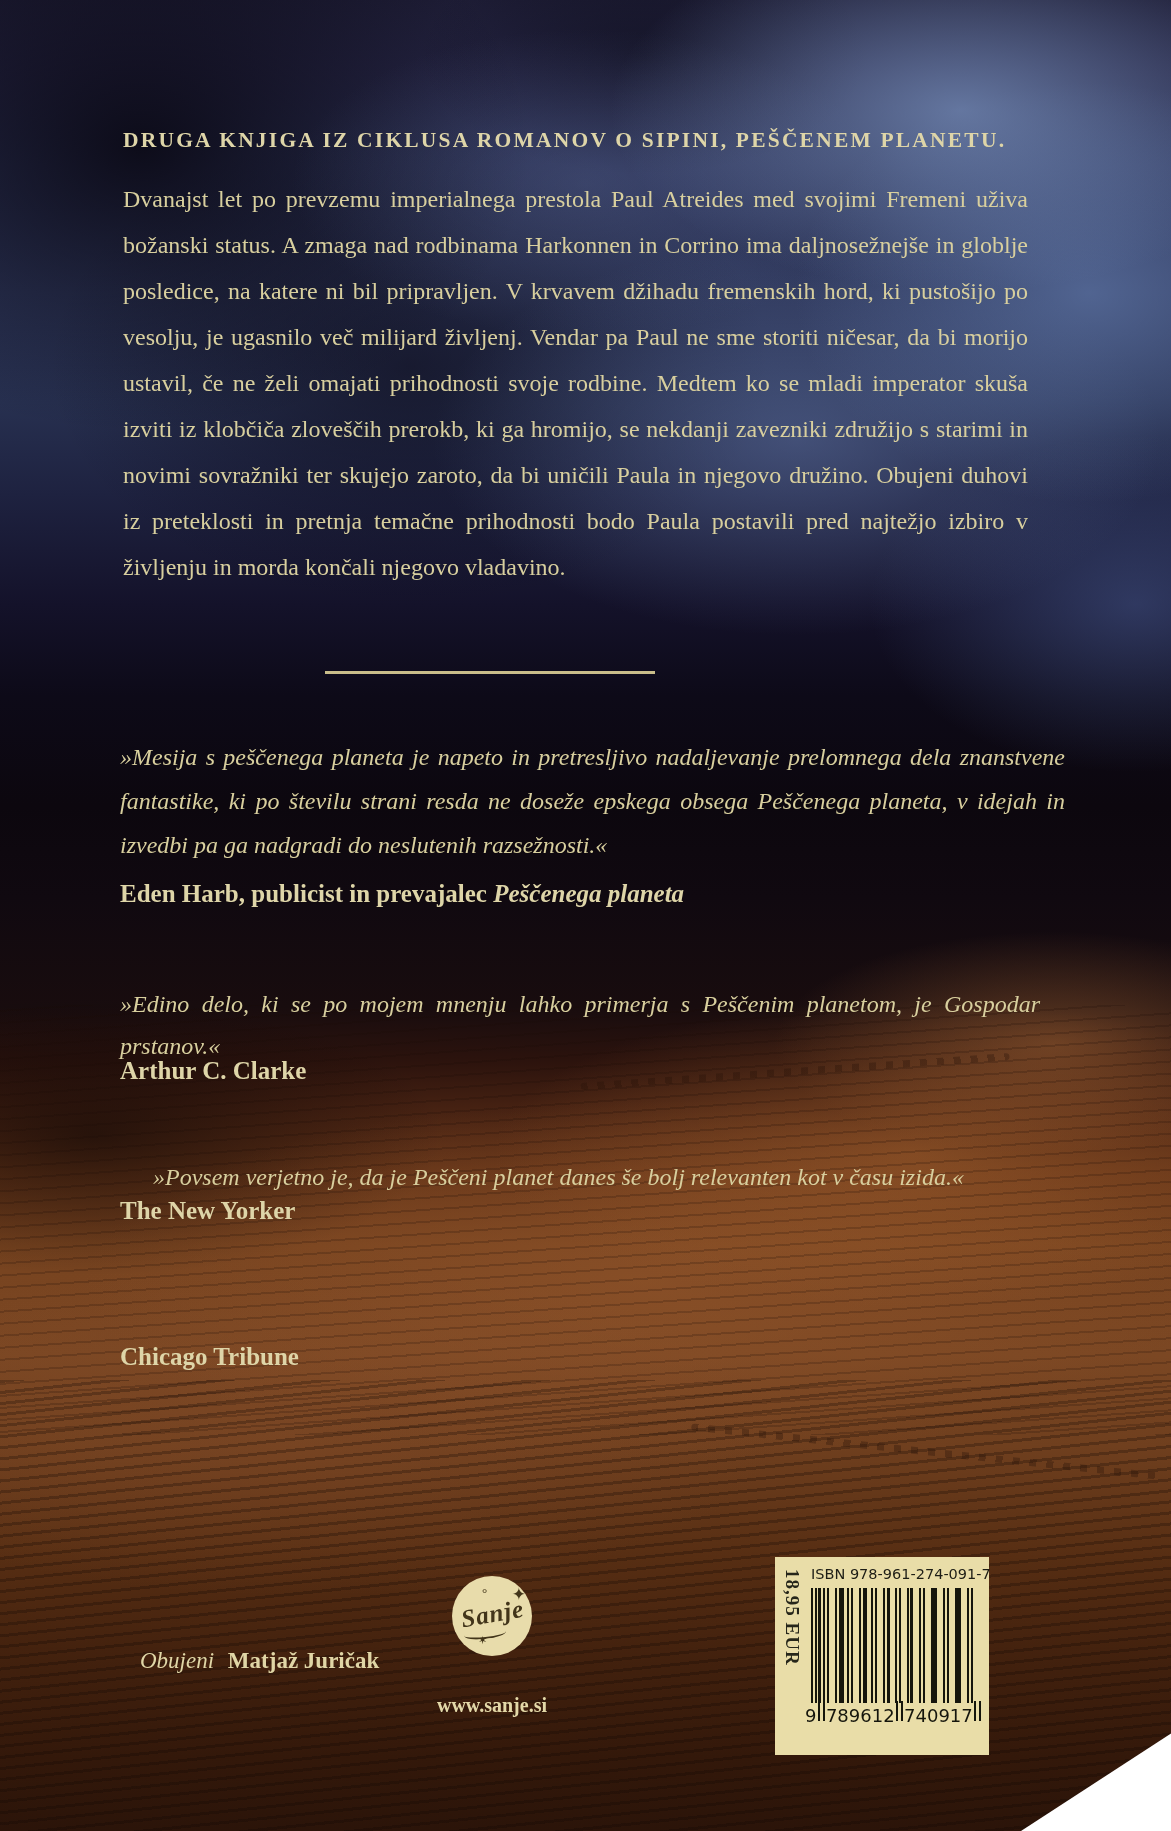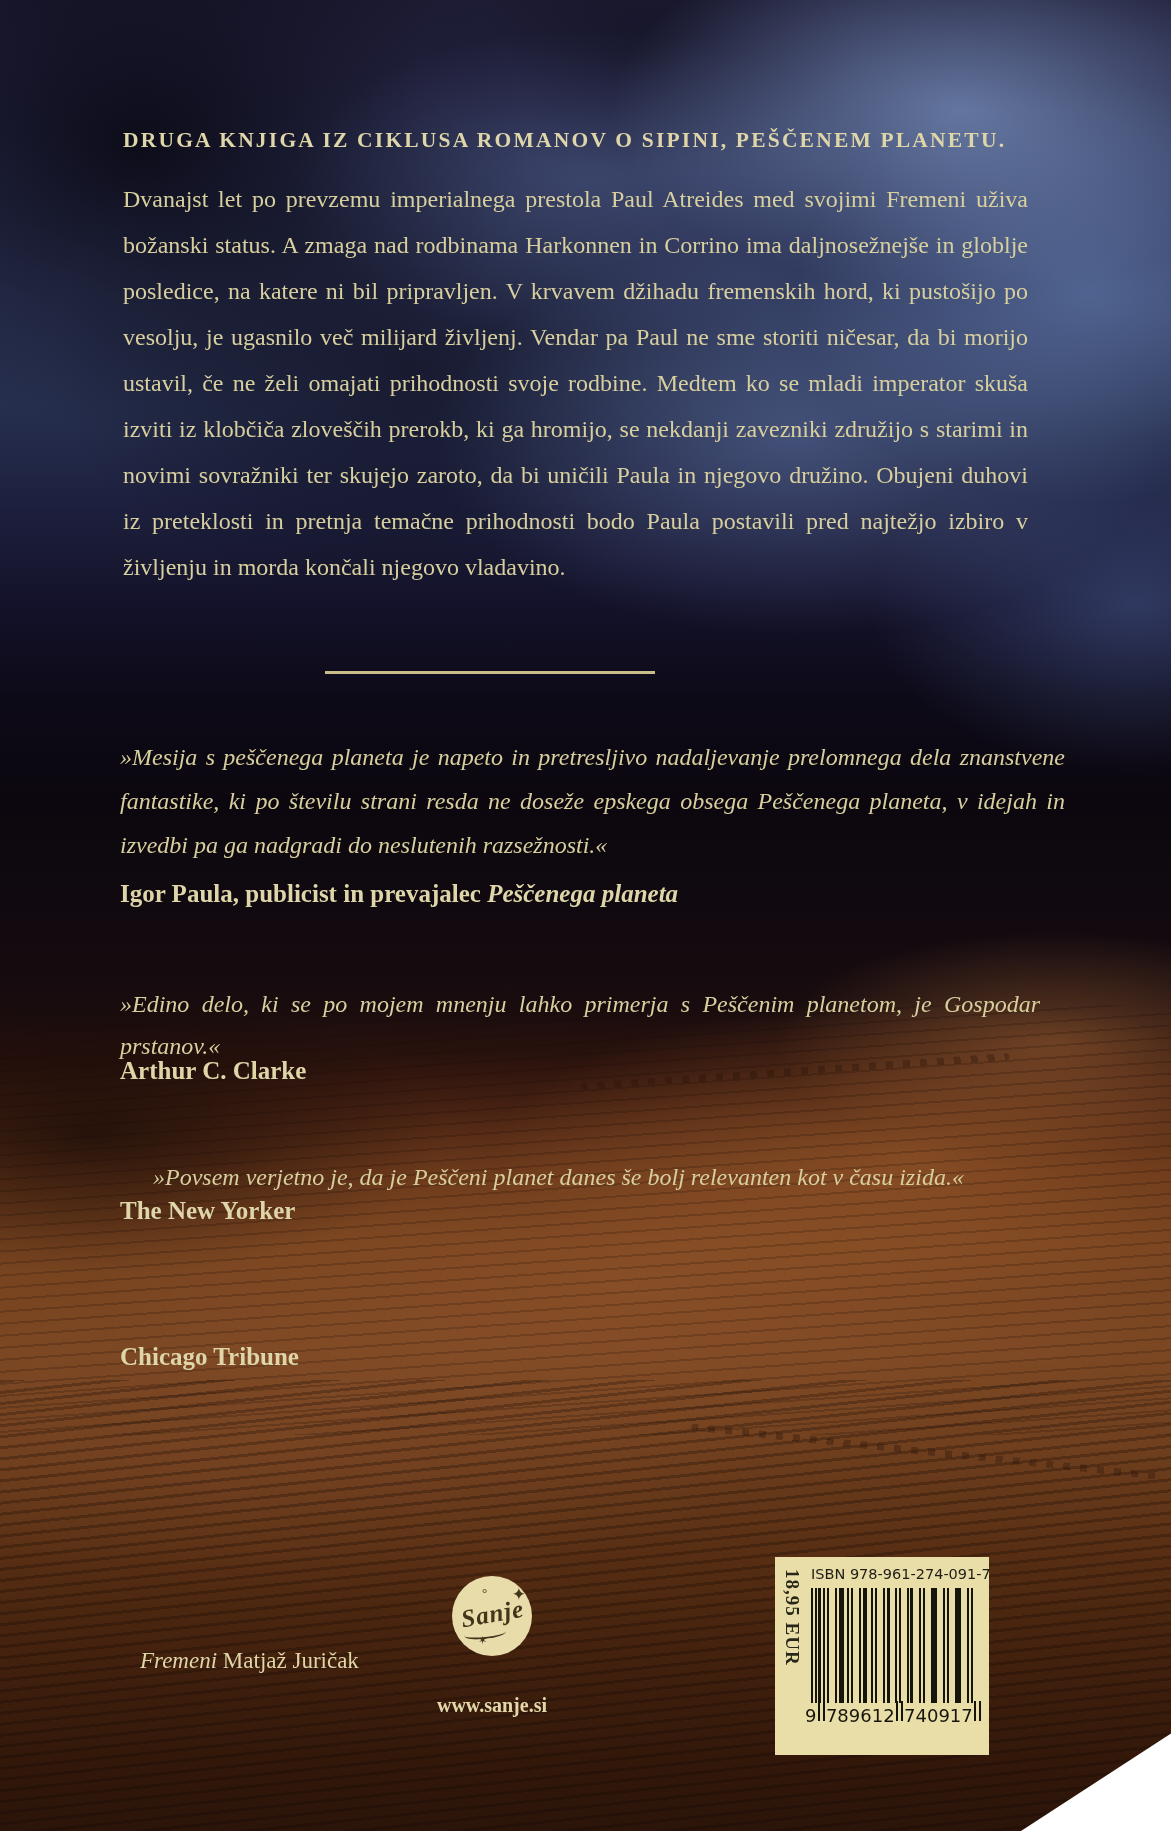--- a/index.html
+++ b/index.html
@@ -50,21 +50,21 @@
   .q1{top:735px;left:120px;width:945px;}
   .a1{top:880px;left:120px;width:945px;}
   .q2{top:983px;left:120px;width:920px;line-height:42px;font-style:italic;}
   .a2{top:1057px;left:120px;width:920px;}
   .q3{top:1155px;left:120px;width:1020px;margin-left:33px;}
   .a3{top:1197px;left:120px;width:920px;}
   .q4{top:1300px;left:120px;width:1020px;}
   .a4{top:1343px;left:120px;width:920px;}
   .translator{top:1648px;left:140px;color:#e0d6a6;font-size:23px;}
   .translator .lbl{font-style:italic;}
-  .translator .nm{font-weight:normal;}
+  .translator .nm{font-weight:bold;margin-left:8px;}
   .logo-circle{top:1576px;left:452px;width:80px;height:80px;border-radius:50%;background:#e8dcab;}
   .logo-script{position:absolute;top:24px;left:9px;font-style:italic;font-weight:bold;
     font-size:25px;color:#42351a;transform:rotate(-10deg);letter-spacing:1px;}
   .logo-star{position:absolute;top:8px;right:6px;font-size:17px;color:#42351a;font-style:normal;}
   .logo-star2{position:absolute;bottom:9px;left:26px;font-size:11px;color:#42351a;}
   .logo-dot{position:absolute;top:9px;left:30px;font-size:13px;color:#42351a;}
   .logo-swash{position:absolute;bottom:17px;left:12px;width:42px;height:9px;
     border-bottom:2px solid #42351a;border-radius:50%;transform:rotate(-6deg);}
   .website{top:1694px;left:400px;width:184px;text-align:center;color:#e3d8a8;
     font-weight:bold;font-size:20px;}
@@ -93,34 +93,34 @@
   <div class="abs trail trail2"></div>
 
   <div class="abs series-note">DRUGA KNJIGA IZ CIKLUSA ROMANOV O SIPINI, PEŠČENEM PLANETU.</div>
 
   <div class="abs synopsis">Dvanajst let po prevzemu imperialnega prestola Paul Atreides med svojimi Fremeni uživa božanski status. A zmaga nad rodbinama Harkonnen in Corrino ima daljnosežnejše in globlje posledice, na katere ni bil pripravljen. V krvavem džihadu fremenskih hord, ki pustošijo po vesolju, je ugasnilo več milijard življenj. Vendar pa Paul ne sme storiti ničesar, da bi morijo ustavil, če ne želi omajati prihodnosti svoje rodbine. Medtem ko se mladi imperator skuša izviti iz klobčiča zloveščih prerokb, ki ga hromijo, se nekdanji zavezniki združijo s starimi in novimi sovražniki ter skujejo zaroto, da bi uničili Paula in njegovo družino. Obujeni duhovi iz preteklosti in pretnja temačne prihodnosti bodo Paula postavili pred najtežjo izbiro v življenju in morda končali njegovo vladavino.</div>
 
   <div class="abs divider"></div>
 
   <div class="abs review-quote q1">»Mesija s peščenega planeta je napeto in pretresljivo nadaljevanje prelomnega dela znanstvene fantastike, ki po številu strani resda ne doseže epskega obsega Peščenega planeta, v idejah in izvedbi pa ga nadgradi do neslutenih razsežnosti.«</div>
   <div class="abs review-attr a1">
-    <span>Igor Paula, publicist in prevajalec</span>
+    <span>Eden Harb, publicist in prevajalec</span>
     <span style="font-style:italic">Peščenega planeta</span>
   </div>
 
   <div class="abs review-quote q2">»Edino delo, ki se po mojem mnenju lahko primerja s Peščenim planetom, je Gospodar prstanov.«</div>
   <div class="abs review-attr a2">Arthur C. Clarke</div>
 
   <div class="abs review-quote q3">»Povsem verjetno je, da je Peščeni planet danes še bolj relevanten kot v času izida.«</div>
   <div class="abs review-attr a3">The New Yorker</div>
 
   <div class="abs review-attr a4">Chicago Tribune</div>
 
   <div class="abs translator">
-    <span class="lbl">Fremeni</span>
+    <span class="lbl">Obujeni</span>
     <span class="nm">Matjaž Juričak</span>
   </div>
 
   <div class="abs logo-circle">
     <span class="logo-script">Sanje</span>
     <span class="logo-star">✦</span>
     <span class="logo-star2">✶</span>
     <span class="logo-dot">°</span>
     <span class="logo-swash"></span>
   </div>

